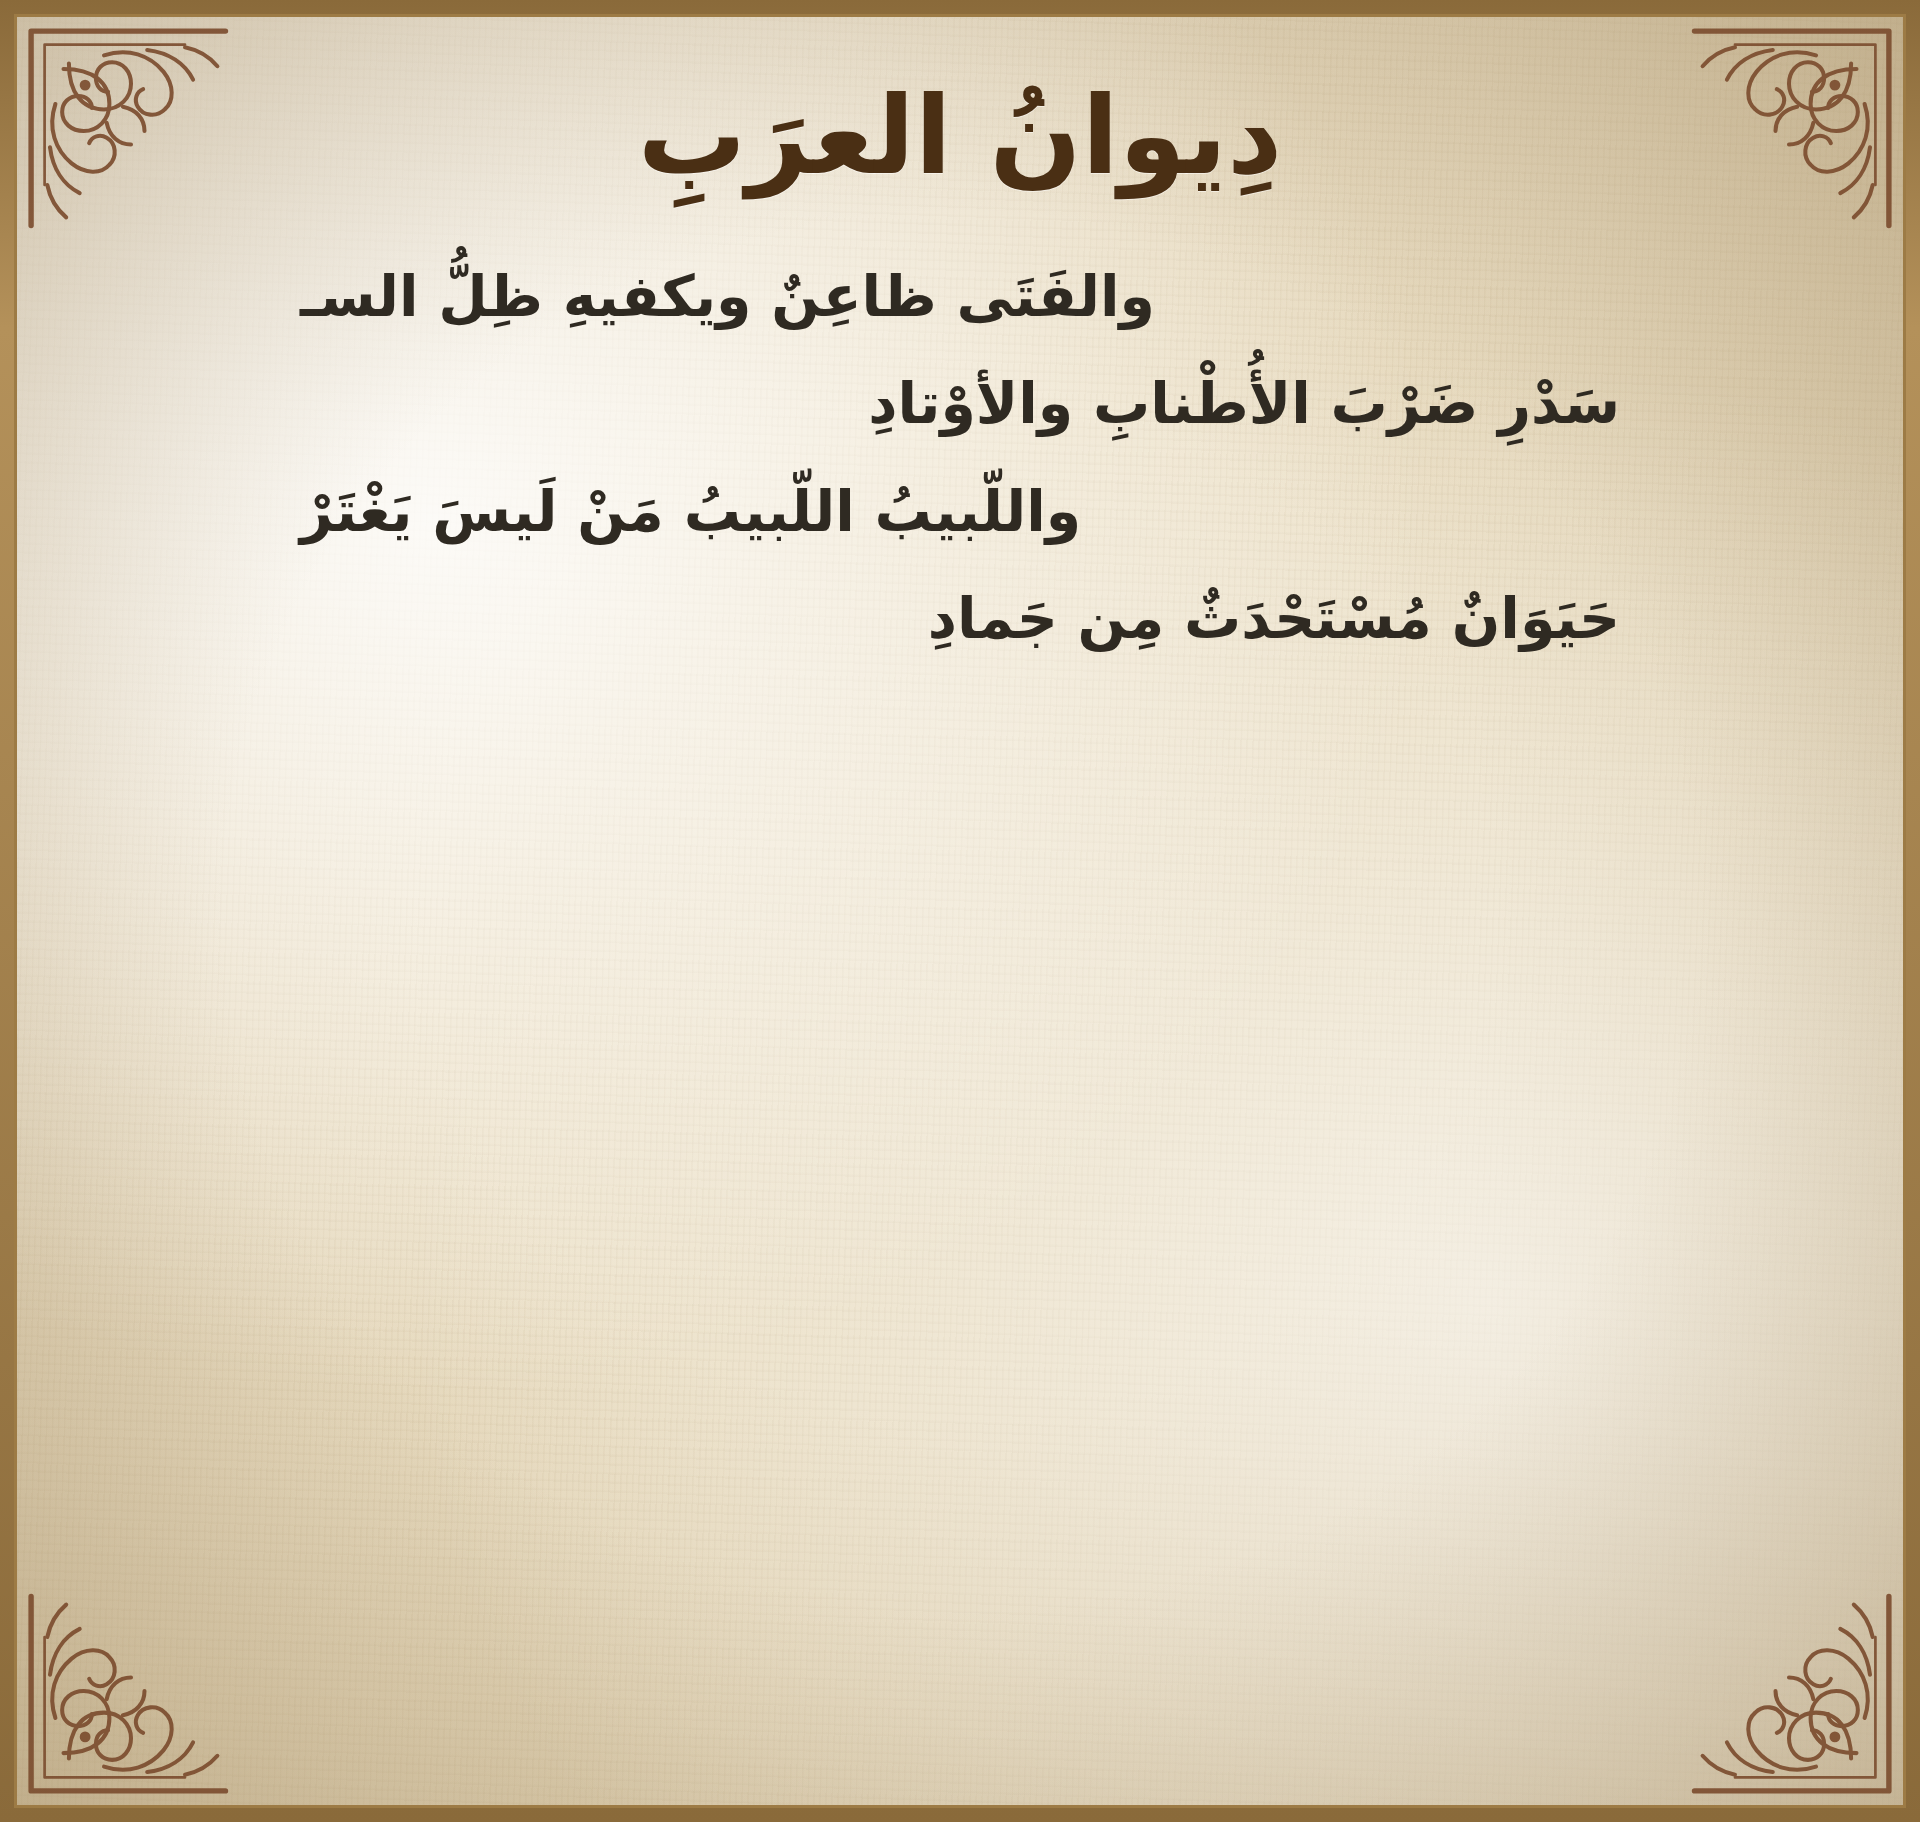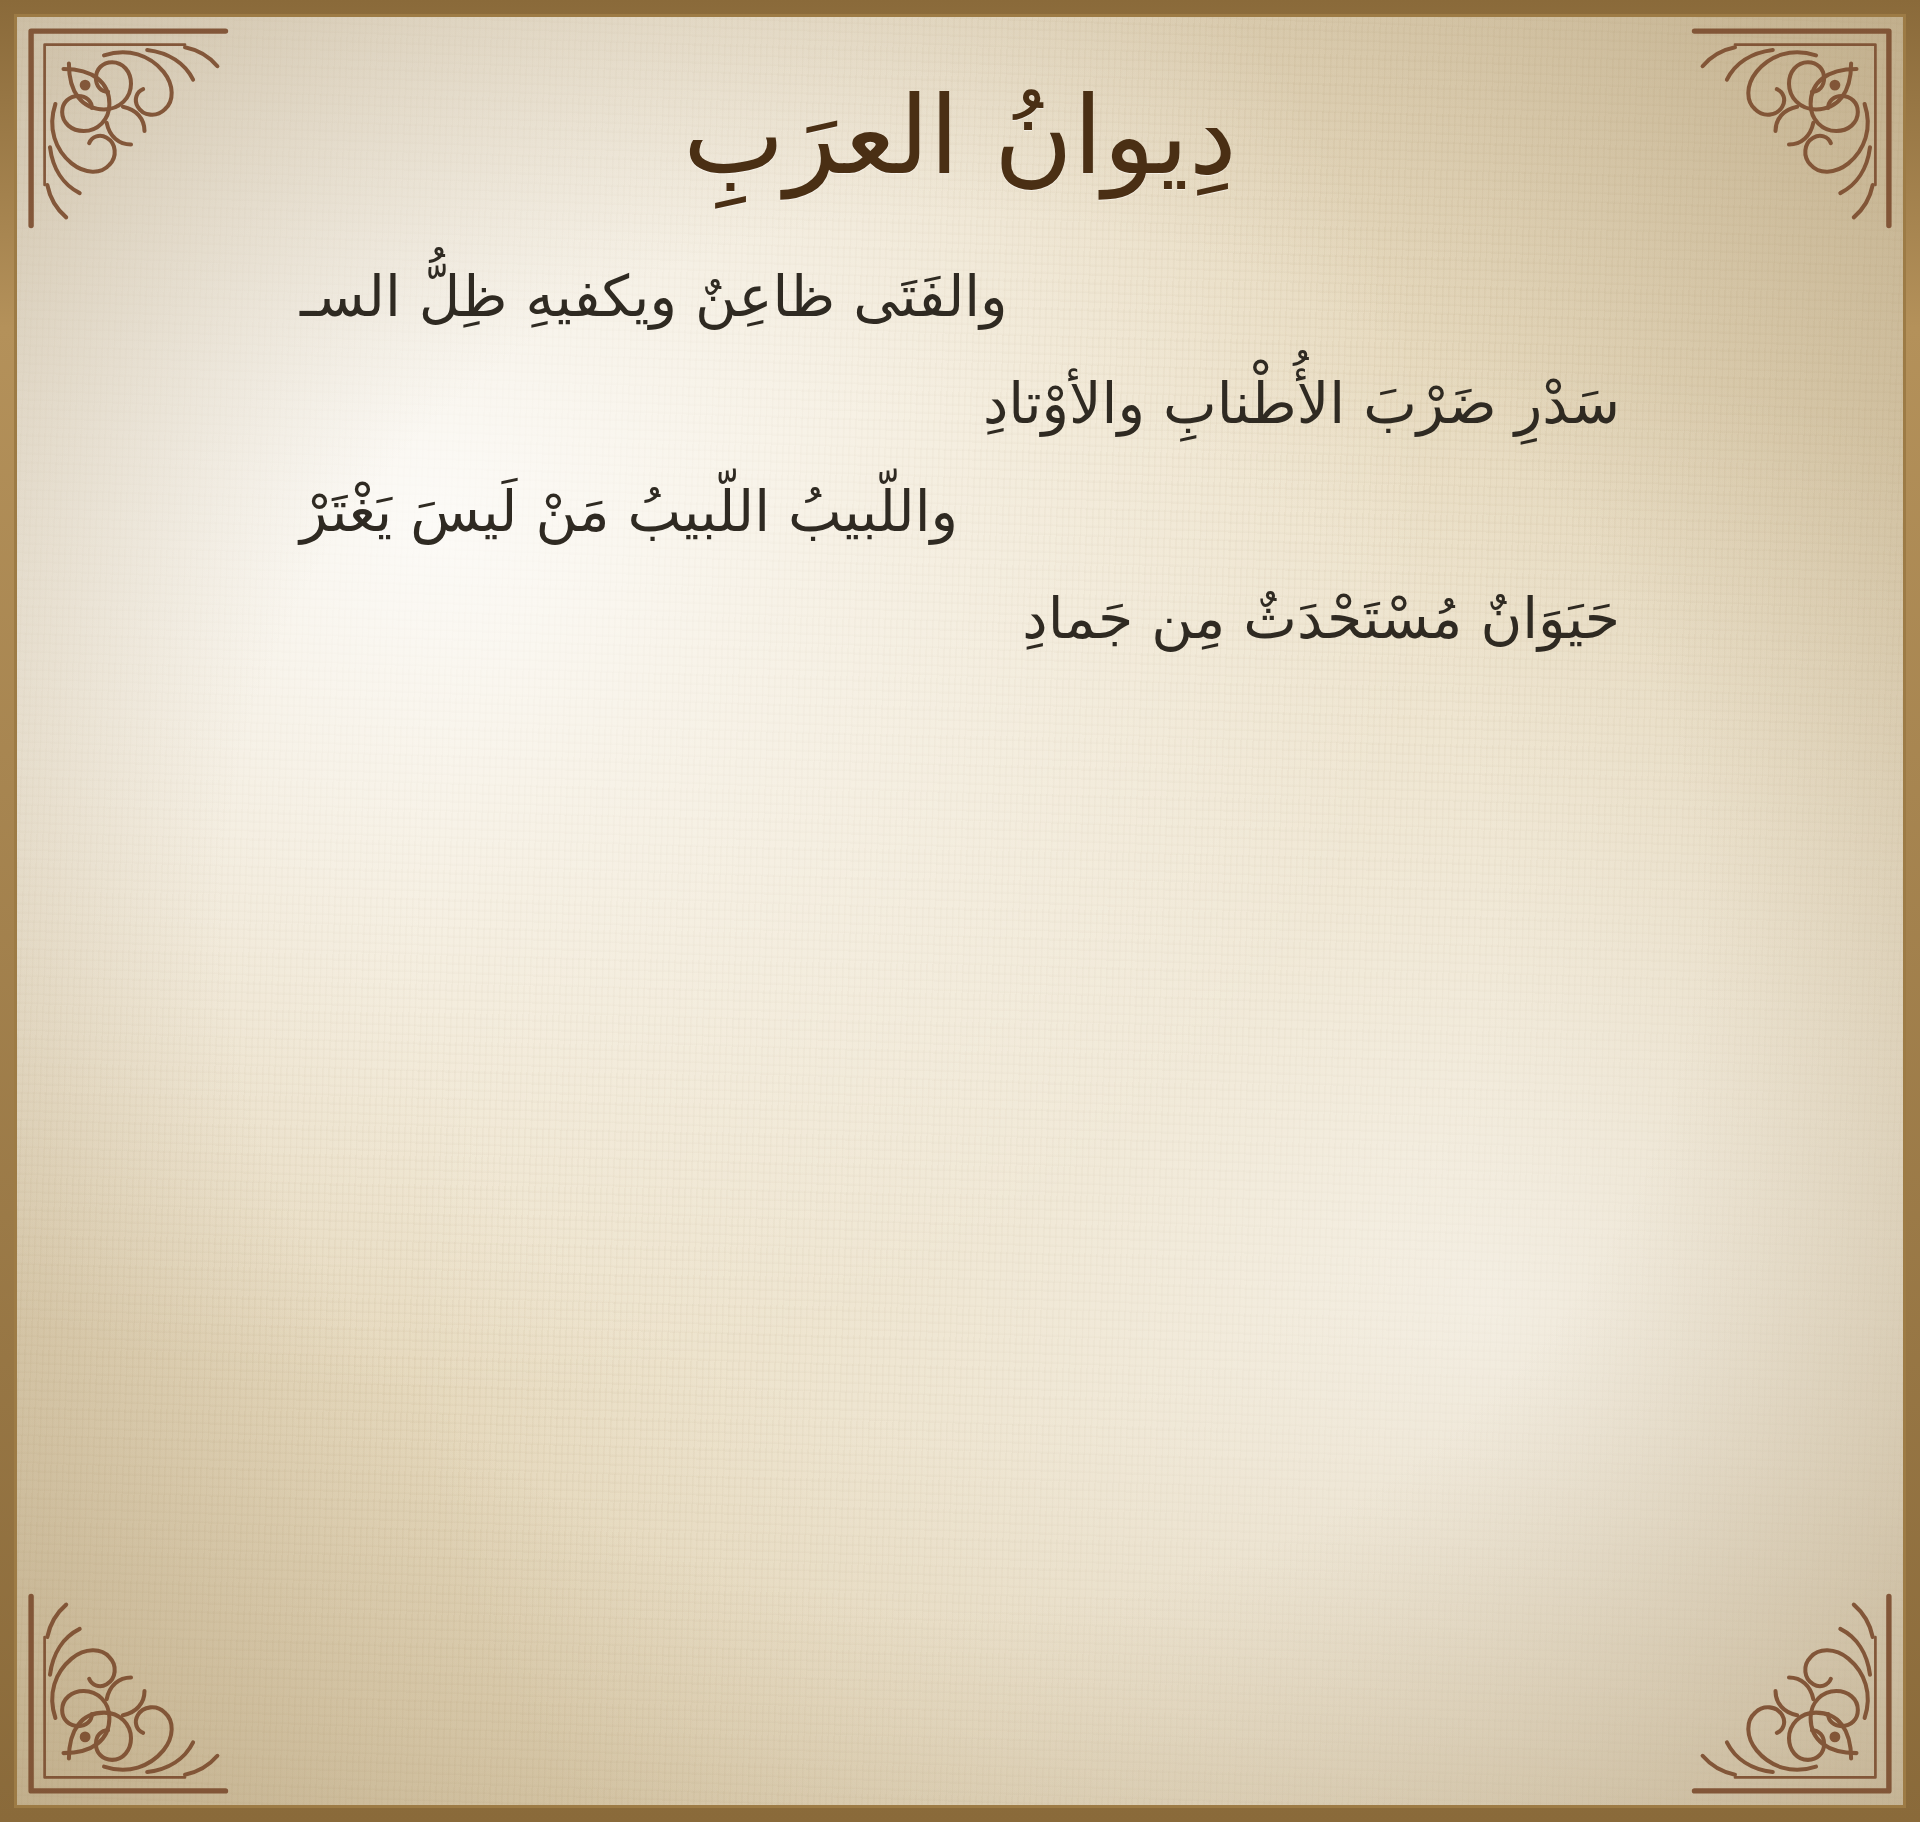--- a/index.html
+++ b/index.html
@@ -74,42 +74,42 @@
     display: flex;
     flex-direction: column;
     align-items: center;
     box-sizing: border-box;
     padding: 40px 90px 0 90px;
   }
 
   .doc-title {
     font-family: "DejaVu Sans", sans-serif;
     font-size: 108px;
-    font-weight: 400;
+    font-weight: 700;
     color: #4a2f14;
     letter-spacing: -2px;
     line-height: 1.35;
     text-align: left;
     margin: 6px 0 34px 0;
     text-shadow: 0 1px 0 rgba(255,255,255,0.5);
     white-space: nowrap;
   }
 
   .verses {
     width: 100%;
     max-width: 1340px;
     display: flex;
     flex-direction: column;
     gap: 0;
   }
 
   .verse-line {
     font-family: "DejaVu Sans", sans-serif;
     font-size: 57px;
-    font-weight: 400;
+    font-weight: 700;
     color: #2f2a22;
     line-height: 1.5;
     padding: 11px 0;
     white-space: nowrap;
   }
   .align-start { text-align: right; padding-right: 10px; }   
   .align-end   { text-align: left;  padding-left: 10px;  }
 
   .author {
     position: absolute;

